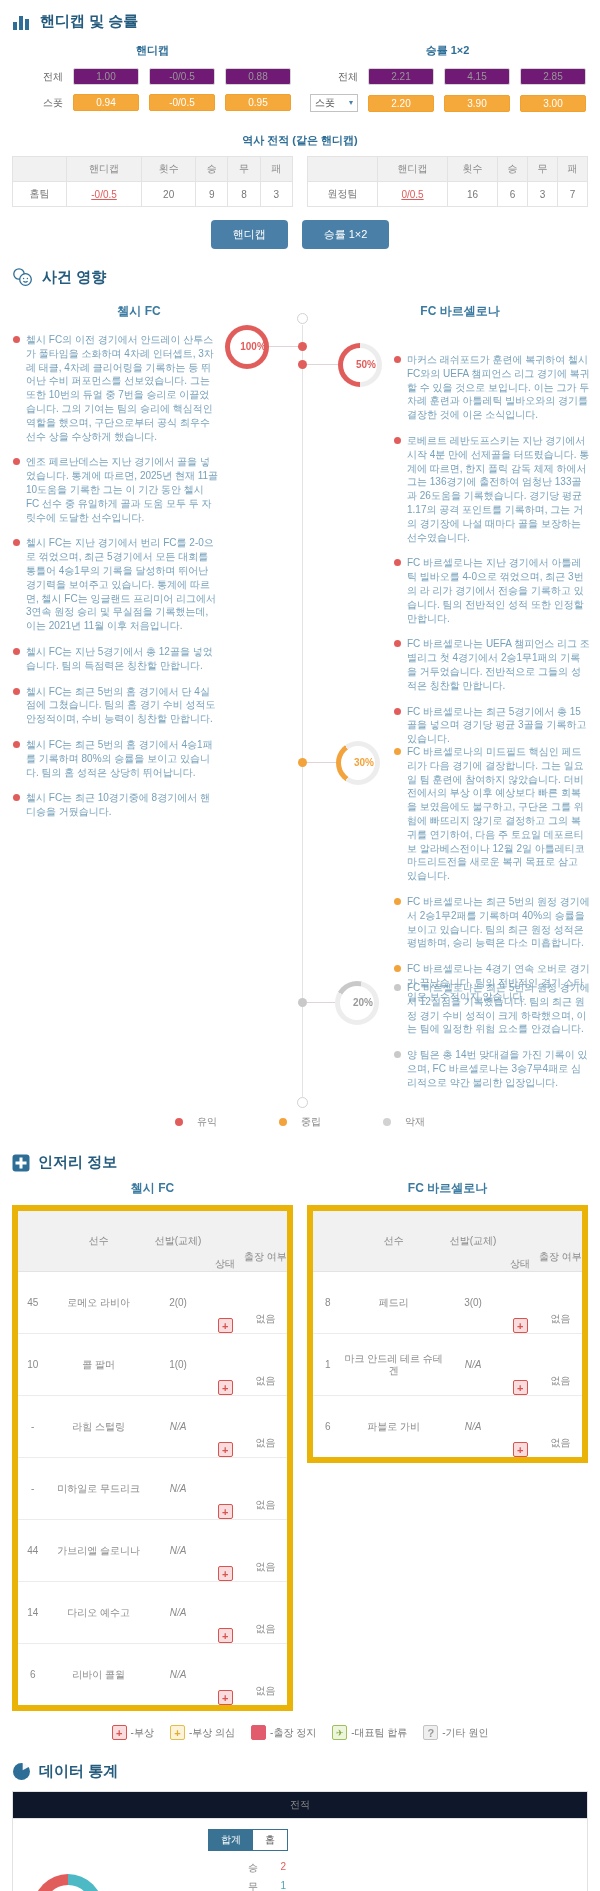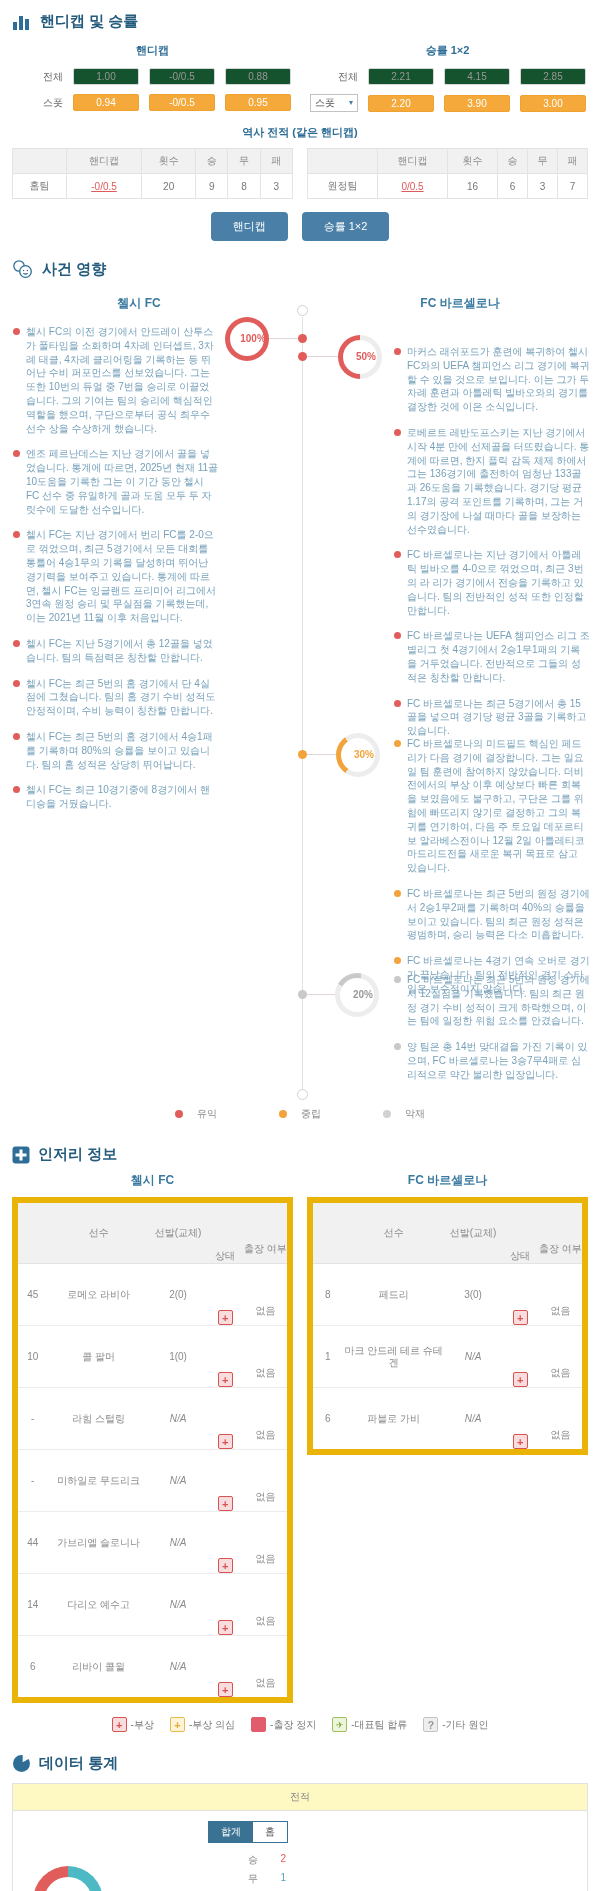--- a/index.html
+++ b/index.html
@@ -12,25 +12,25 @@
   .sec-header h2 { font-size:15px; color:#255c7e; font-weight:bold; }
   .sec-icon { display:inline-flex; align-items:center; justify-content:center; }
 
   
   .odds-cols { display:flex; gap:14px; padding:0 12px; }
   .odds-group { flex:1; }
   .odds-group-title { text-align:center; color:#2e6e96; font-weight:bold; font-size:11px; margin:6px 0 10px; }
   .odds-row { display:flex; align-items:center; justify-content:flex-end; gap:10px; margin-bottom:9px; padding-right:2px; }
   .odds-label { width:36px; text-align:right; color:#666; font-size:10px; }
   .odds-box { width:66px; height:17px; line-height:16px; text-align:center; font-size:10px; border-radius:2px; }
-  .odds-box.gray { background:#14532d; border:1px solid #d6d6d6; color:#979797; }
+  .odds-box.gray { background:#701a75; border:1px solid #d6d6d6; color:#979797; }
   .odds-box.orange { background:#f5a93b; border:1px solid #f0a231; color:#fff; }
   .spot-select { display:flex; align-items:center; justify-content:space-between; width:48px; height:18px; border:1px solid #c2c2c2; background:#fff; padding:0 4px; font-size:10px; color:#555; cursor:pointer; }
   .chev { color:#4a80a8; font-size:8px; line-height:1; }
-  .history-title { text-align:center; color:#2e6e96; font-weight:bold; font-size:11px; margin:4px 0 8px; }
+  .history-title { text-align:center; color:#2e6e96; font-weight:bold; font-size:11px; margin:12px 0 8px; }
   .history-tables { display:flex; gap:14px; padding:0 12px; }
   .htable { flex:1; border-collapse:collapse; font-size:10px; }
   .htable th { background:#f1f1f1; color:#8a8a8a; font-weight:normal; border:1px solid #e3e3e3; padding:5px 2px; }
   .htable td { border:1px solid #e3e3e3; padding:5px 2px; text-align:center; color:#777; }
   .team-cell { color:#3a7aa0; }
   .handicap-link { color:#e05a5a; text-decoration:underline; cursor:pointer; }
   .odds-buttons { display:flex; justify-content:center; gap:14px; margin:13px 0 6px; }
   .btn { background:#4a80a8; color:#fff; font-size:11px; padding:7px 22px; border-radius:4px; border:none; cursor:pointer; }
 
   
@@ -83,21 +83,21 @@
   .st-injury { border:1px solid #d9534f; background:#f9dcde; color:#d9534f; }
   .st-doubt { border:1px solid #e4bd4e; background:#fdf3d8; color:#dfae33; }
   .st-susp { background:#e15d6d; border:1px solid #e15d6d; }
   .st-nat { border:1px solid #9dc05a; background:#eef5dd; color:#7fa839; font-size:9px; }
   .st-other { border:1px solid #c3c3c3; background:#efefef; color:#999; }
   .inj-legend { display:flex; justify-content:center; align-items:center; gap:16px; margin:14px 0 10px; font-size:10px; color:#777; }
   .inj-legend .li { display:flex; align-items:center; gap:4px; }
 
   
   .card { border:1px solid #e2e2e2; margin:4px 12px 14px; }
-  .card-head { background:#fef9c3; color:#888; text-align:center; font-size:10px; padding:6px 0; border-bottom:1px solid #e2e2e2; }
+  .card-head { background:#0f172a; color:#888; text-align:center; font-size:10px; padding:6px 0; border-bottom:1px solid #e2e2e2; }
   .card-body { display:flex;flex-direction:column; }
   .half { width:50%; padding:10px 12px 6px; }
   .toggle-row { display:flex; justify-content:flex-end; margin-bottom:6px; }
   .toggle { display:inline-flex; border:1px solid #3a7294; cursor:pointer; }
   .toggle span { padding:3px 12px; font-size:10px; background:#fff; color:#555; }
   .toggle span.on { background:#3a7294; color:#fff; }
   .rec-flex { display:flex; align-items:center; justify-content:space-between; padding:4px 2px 10px 8px; }
   .donut { position:relative; width:70px; height:70px; border-radius:50%; }
   .donut::before { content:''; position:absolute; inset:11px; background:#fff; border-radius:50%; }
   .rec-list { width:76px; font-size:10px; }

